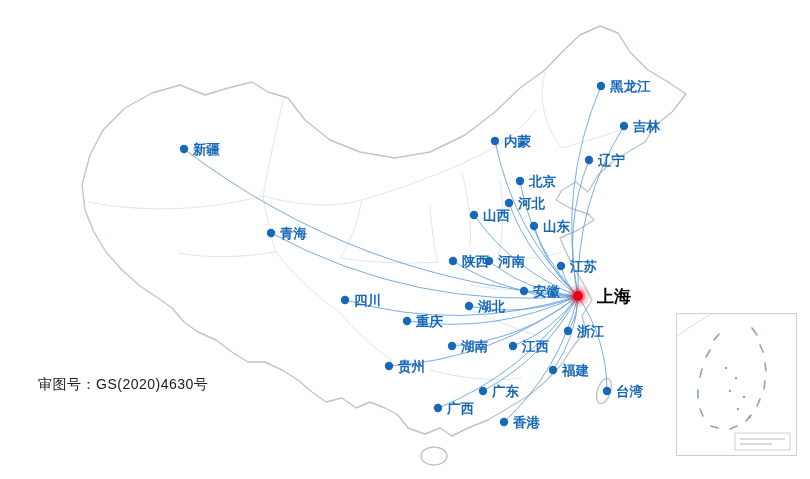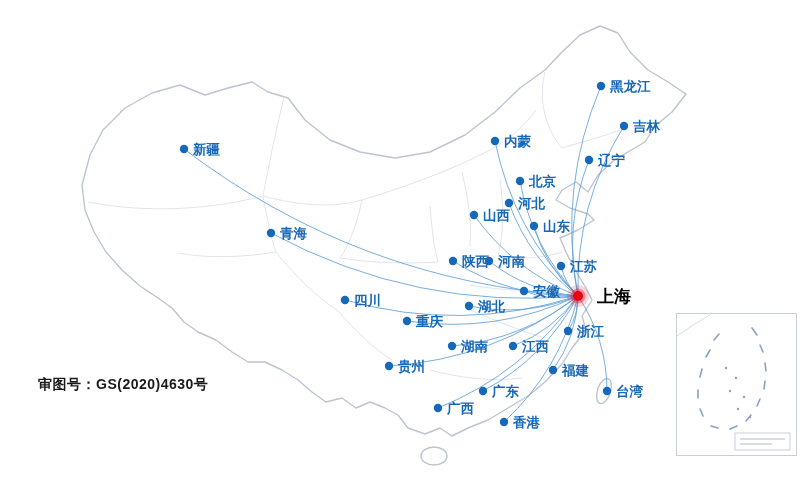--- a/index.html
+++ b/index.html
@@ -4,21 +4,21 @@
 <style>
   html,body{margin:0;padding:0;background:#ffffff;}
   .stage{
     position:relative;width:810px;height:479px;background:#ffffff;overflow:hidden;
     font-family:"Liberation Sans","DejaVu Sans",sans-serif;
   }
   .stage svg{position:absolute;left:0;top:0;}
   svg text{font-family:"Liberation Sans","DejaVu Sans",sans-serif;}
   .license{
     position:absolute;left:38px;top:376px;
-    font-size:14px;font-weight:700;color:#1a1a1a;letter-spacing:.5px;
+    font-size:14px;font-weight:400;color:#1a1a1a;letter-spacing:.5px;
   }
   .outline{fill:#ffffff;stroke:#bcc4d0;stroke-width:1.4;stroke-linejoin:round;}
   .inner{fill:none;stroke:#e1e5eb;stroke-width:1;}
   .inset-frame{fill:#ffffff;stroke:#c9cfd8;stroke-width:1;}
   .dash9{stroke:#8aa0c0;stroke-width:1.6;stroke-linecap:round;}
   .islet{fill:#8aa0c0;}
   .scale-line{stroke:#b3bac4;stroke-width:1;}
 </style>
 </head>
 <body>

